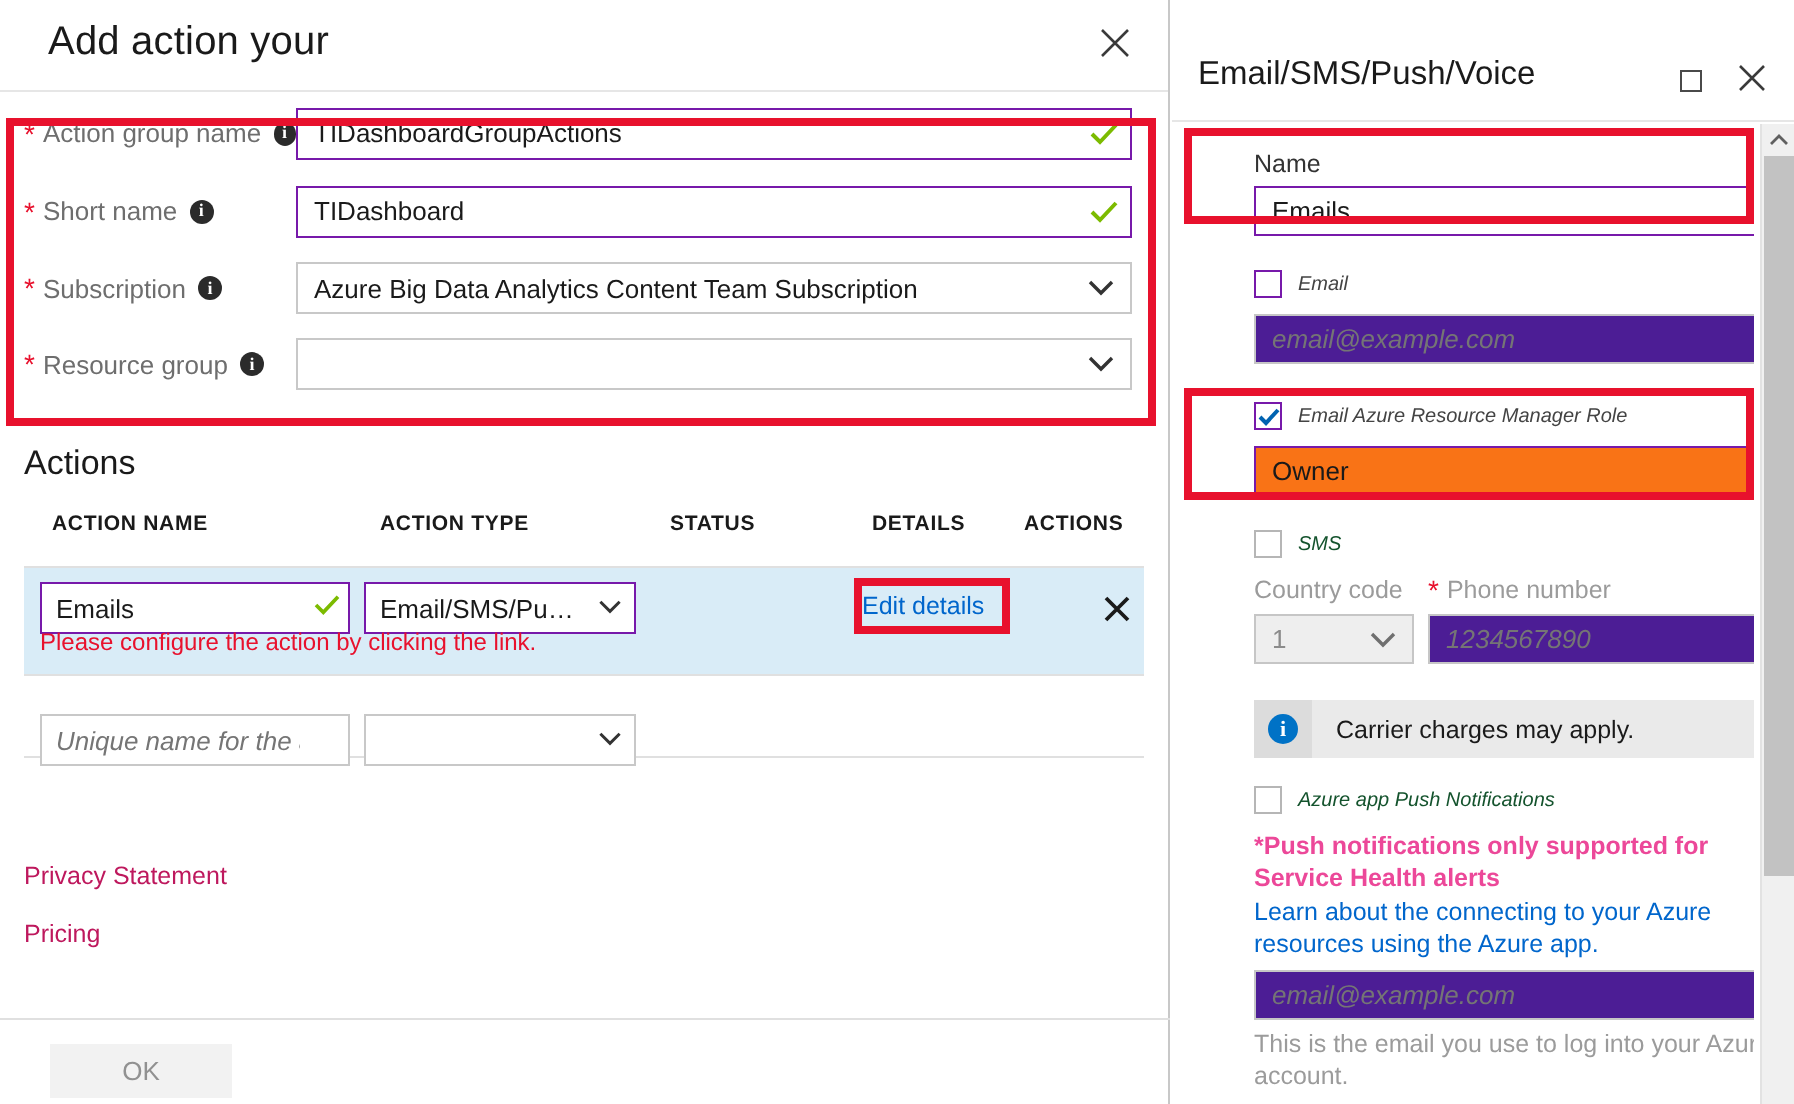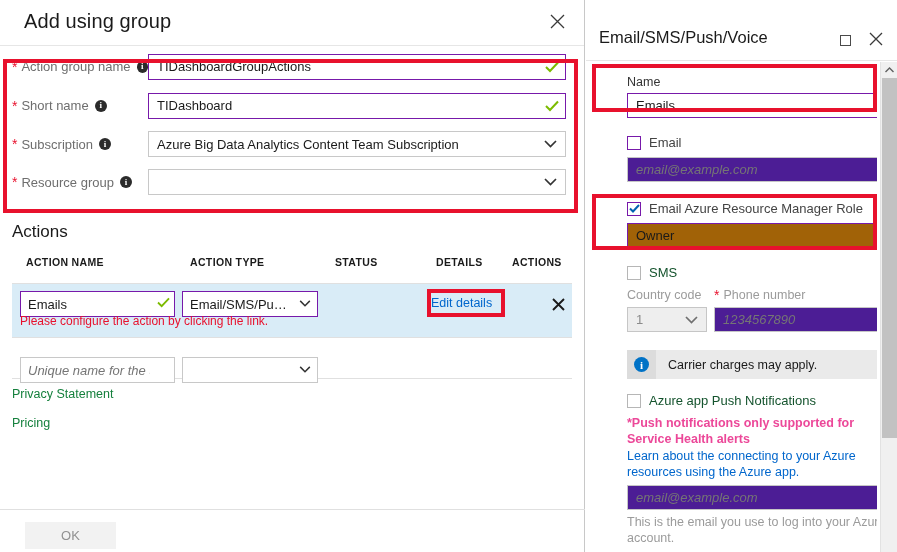--- a/index.html
+++ b/index.html
@@ -170,21 +170,21 @@
     font-size: 12.5px; color: #0066cc; cursor: pointer;
   }
   .row-x {
     position: absolute; left: 549px; top: 295px;
     width: 18px; height: 18px; cursor: pointer;
     display: flex; align-items: center; justify-content: center;
   }
 
   .foot-link {
     position: absolute; left: 12px;
-    font-size: 12.5px; color: #15803d; cursor: pointer;
+    font-size: 12.5px; color: #be185d; cursor: pointer; margin-top: 44px;
   }
   .footer-rule {
     position: absolute; left: 0; top: 509px; width: 585px; height: 1px;
     background: #e0e0e0;
   }
   .ok-btn {
     position: absolute; left: 25px; top: 522px;
     width: 91px; height: 27px;
     background: #f2f2f2;
     border: none;
@@ -237,38 +237,38 @@
     background: #fff; font-size: 13px; color: #1a1a1a;
     padding: 0 8px;
     font-family: "Liberation Sans", sans-serif; outline: none;
   }
   .rb-input.disabled {
     border-color: #c6c6c6; background: #4c1d95; color: #8b8b8b;
     font-style: italic;
   }
   .rb-sel {
     height: 25px; width: 270px;
-    border: 1px solid #7719aa; background: #a16207;
+    border: 1px solid #7719aa; background: #f97316;
     display: flex; align-items: center;
     font-size: 13px; color: #1a1a1a;
     padding: 0 22px 0 8px; position: relative; cursor: pointer;
   }
   .rb-sel.disabled {
     border-color: #c6c6c6; background: #eeeeee; color: #8b8b8b;
   }
   .cbox {
     width: 14px; height: 14px;
     border: 1.4px solid #7719aa;
     background: #fff;
     display: inline-flex; align-items: center; justify-content: center;
     cursor: pointer; flex: none;
   }
   .cbox.gray { border-color: #b6b6b6; }
   .cbox-row { display: flex; align-items: center; gap: 8px; }
-  .cbox-label { font-size: 13px; color: #444; }
+  .cbox-label { font-size: 10px; color: #444; font-style: italic; }
   .cbox-label.dim { color: #14532d; }
 
   .info-banner {
     width: 270px; height: 29px;
     background: #eaeaea;
     display: flex; align-items: center;
   }
   .info-banner .ib-icon {
     width: 29px; height: 29px; background: #dcdcdc;
     display: flex; align-items: center; justify-content: center; flex: none;
@@ -303,21 +303,21 @@
   }
 </style>
 </head>
 <body>
 
 <div id="root">
 
   <div id="left-blade">
 
     <div class="blade-header">
-      <div class="blade-title">Add using group</div>
+      <div class="blade-title">Add action your</div>
       <div class="blade-close">
         <svg width="15" height="15" viewBox="0 0 15 15">
             <path d="M1 1 L14 14 M14 1 L1 14" stroke="#3a3a3a" stroke-width="1.3" fill="none"></path>
           </svg>
       </div>
     </div>
 
     <div class="form-area">
 
       <div class="frow" style="height:39px;">

